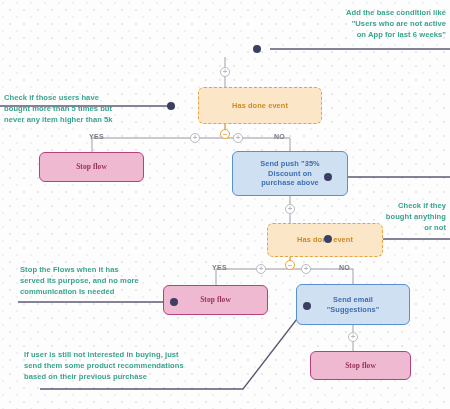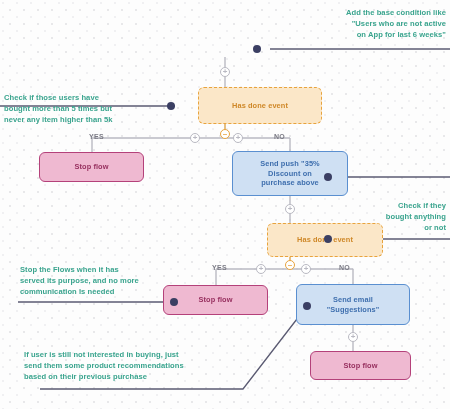--- a/index.html
+++ b/index.html
@@ -57,20 +57,21 @@
   }
   .node-blue {
     background: #cfe0f3;
     border: 1.4px solid #5a8fd0;
     color: #3f6fae;
   }
   .node-pink {
     background: #efb9d1;
     border: 1.4px solid #b4417a;
     color: #97305f;
+    font-family: Liberation Serif, serif;
   }
 
   
   .annot {
     position: absolute;
     font-size: 7.6px;
     font-weight: bold;
     line-height: 1.42;
     color: #3aa48e;
     letter-spacing: 0.05px;

